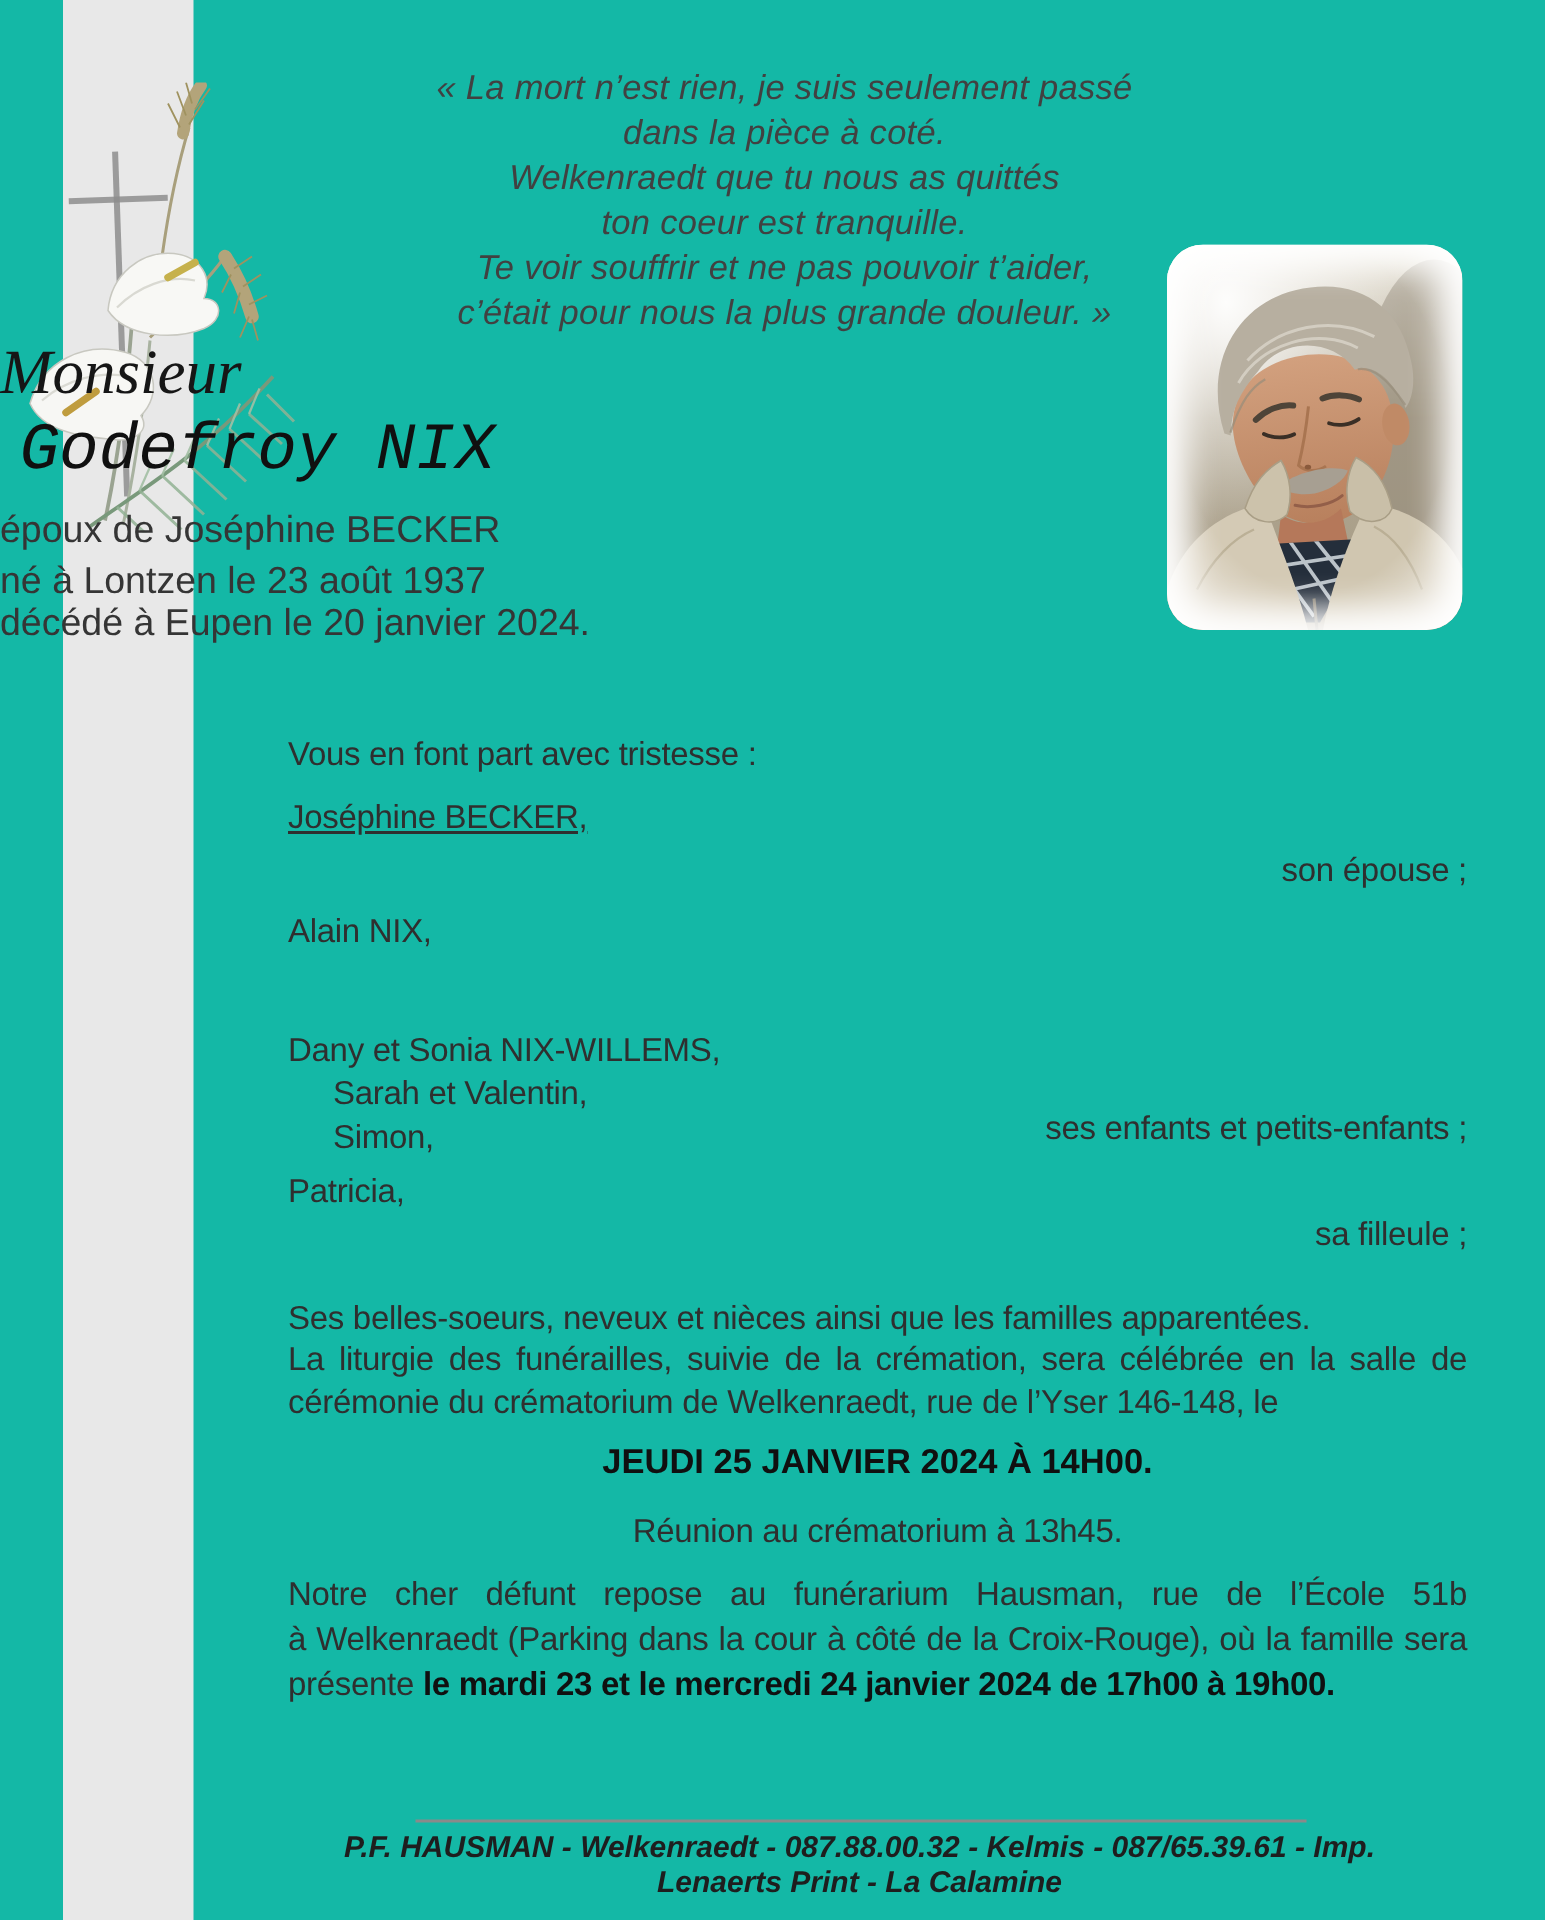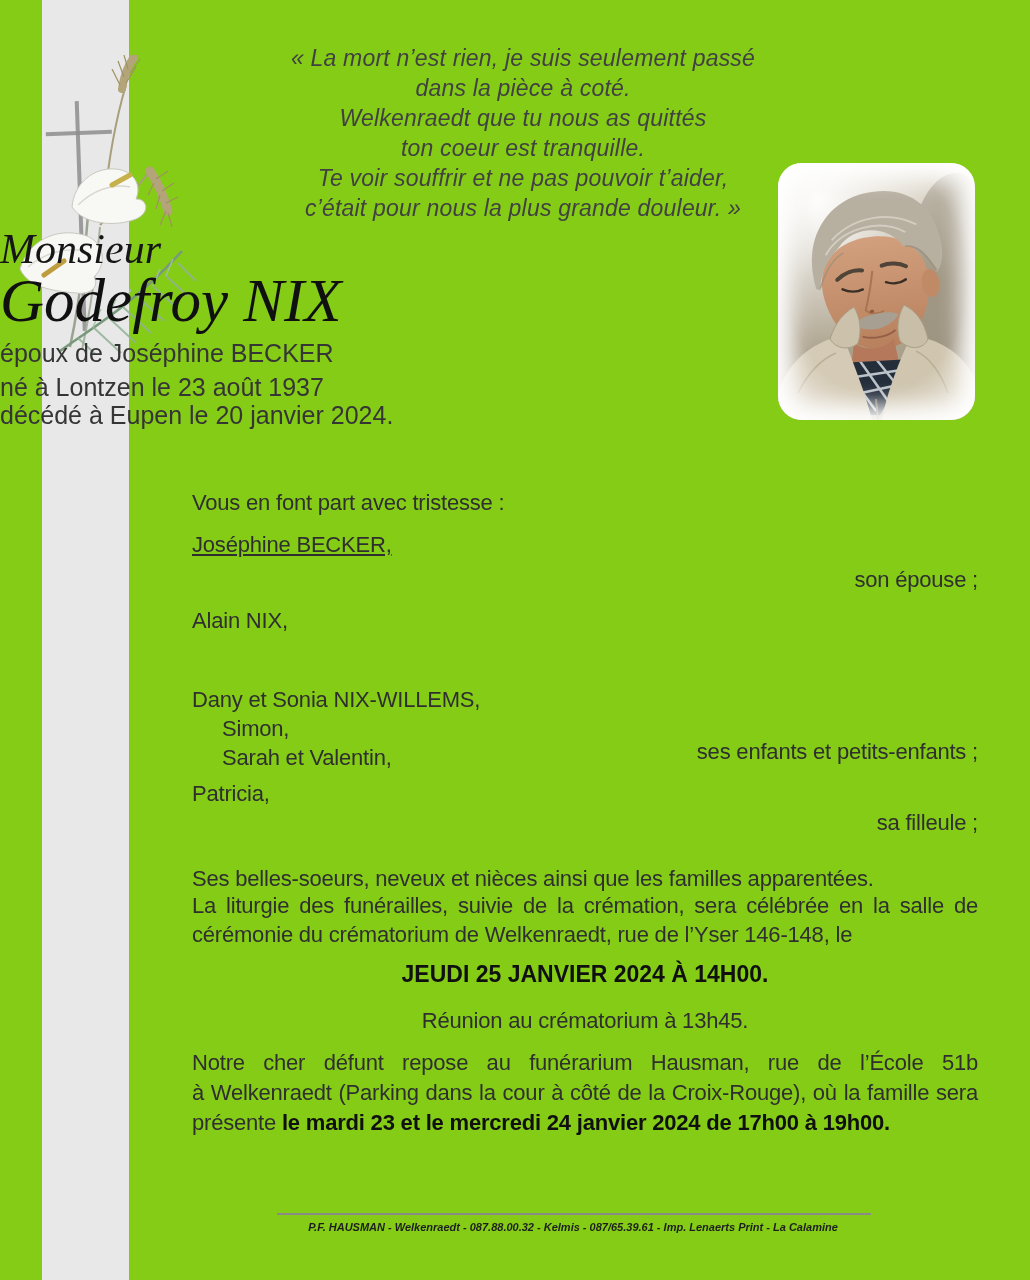--- a/index.html
+++ b/index.html
@@ -1,30 +1,30 @@
 <!DOCTYPE html>
 <html><head>
 <meta charset="utf-8">
 <style>
   html,body{margin:0;padding:0;background:#ffffff;}
   .page{
-    position:relative;width:1030px;height:1280px;background:#84cc16;overflow:hidden;
+    position:relative;width:1030px;height:1280px;background:#14b8a6;overflow:hidden;
     font-family:"Liberation Sans",sans-serif;color:#2f2f2f;
   }
   .side-band{position:absolute;left:42px;top:0;width:87px;height:1280px;background:#e8e8e8;}
   .flower-art{position:absolute;left:8px;top:55px;width:190px;height:300px;}
 
   .quote{
     position:absolute;left:70px;top:43px;width:906px;text-align:center;
     font-style:italic;font-size:23px;line-height:30px;color:#414141;letter-spacing:.2px;
   }
 
   .title-block{position:absolute;left:0;top:228px;width:784px;text-align:left;}
   .salutation{font-family:"Liberation Serif",serif;font-style:italic;font-size:42px;line-height:42px;color:#161616;}
-  .deceased-name{font-family:Liberation Serif, serif;font-style:italic;font-size:61px;line-height:62px;color:#101010;}
+  .deceased-name{font-family:Liberation Mono, monospace;font-style:italic;font-size:44px;line-height:62px;color:#101010;padding-left:13px;}
   .spouse-line{font-size:25px;line-height:26px;margin-top:8px;color:#353535;}
   .birth-line{font-size:25px;line-height:26px;margin-top:8px;color:#353535;}
   .death-line{font-size:25px;line-height:26px;margin-top:2px;color:#353535;}
 
   .photo{
     position:absolute;left:778px;top:163px;width:197px;height:257px;border-radius:24px;overflow:hidden;
   }
   .photo::after{
     content:"";position:absolute;inset:0;border-radius:24px;
     box-shadow:inset 0 0 22px 14px rgba(255,255,255,.95);pointer-events:none;
@@ -34,21 +34,21 @@
   .right{text-align:right;}
   .indent{padding-left:30px;}
   .jline{text-align:justify;text-align-last:justify;}
   .center{text-align:center;}
   .date-line{font-weight:bold;font-size:23px;color:#101010;letter-spacing:0;}
   .b{font-weight:bold;color:#101010;}
 
   .footer-rule{position:absolute;left:277px;top:1213px;width:594px;height:2px;background:#8a8a8a;}
   .footer-text{
     position:absolute;left:192px;top:1221px;width:762px;text-align:center;
-    font-style:italic;font-weight:bold;font-size:11px;color:#1e1e1e;letter-spacing:0;
+    font-style:italic;font-weight:bold;font-size:20px;color:#1e1e1e;letter-spacing:0;
   }
 </style>
 </head>
 <body>
 
 <div class="page">
 
   <div class="side-band"></div>
 
   <svg class="flower-art" viewBox="0 0 190 300" aria-hidden="true">
@@ -172,22 +172,22 @@
 
   <div class="col" style="top:488px;">Vous en font part avec tristesse :</div>
 
   <div class="col" style="top:530px;text-decoration:underline;">Joséphine BECKER,</div>
   <div class="col right" style="top:565px;">son épouse ;</div>
 
   <div class="col" style="top:606px;">Alain NIX,</div>
 
   <div class="col" style="top:685px;">
     <div>Dany et Sonia NIX-WILLEMS,</div>
+    <div class="indent">Sarah et Valentin,</div>
     <div class="indent">Simon,</div>
-    <div class="indent">Sarah et Valentin,</div>
   </div>
   <div class="col right" style="top:737px;">ses enfants et petits-enfants ;</div>
 
   <div class="col" style="top:779px;">Patricia,</div>
   <div class="col right" style="top:808px;">sa filleule ;</div>
 
   <div class="col" style="top:844px;margin-top:20px;">Ses belles-soeurs, neveux et nièces ainsi que les familles apparentées.</div>
 
   <div class="col" style="top:891px;">
     <div class="jline">La liturgie des funérailles, suivie de la crémation, sera célébrée en la salle de</div>

